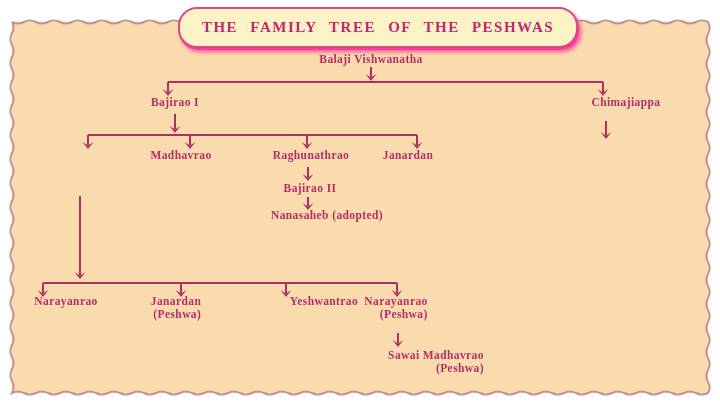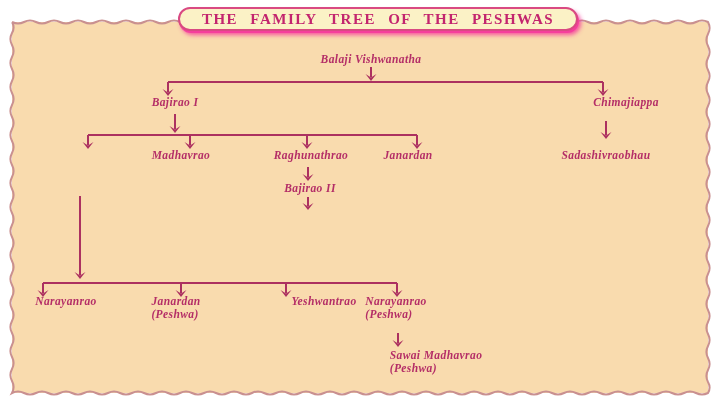--- a/index.html
+++ b/index.html
@@ -19,21 +19,21 @@
   }
   .overlay-svg {
     position: absolute;
     left: 0; top: 0;
     width: 720px; height: 404px;
     pointer-events: none;
   }
   .title-banner {
     position: absolute;
     left: 178px; top: 7px;
-    width: 400px; height: 24px;
+    width: 400px; height: 41px;
     background: #FBF2C6;
     border: 2px solid #D94A82;
     border-radius: 19px;
     box-shadow: 3px 4px 4px rgba(244, 57, 155, 0.85), 1px 2px 0 #F553A0;
     display: flex;
     align-items: center;
     justify-content: center;
     box-sizing: border-box;
   }
   .title-text {
@@ -45,23 +45,22 @@
     white-space: nowrap;
   }
   .node {
     position: absolute;
     transform: translateX(-50%);
     color: #B42E67;
     font-weight: bold;
     font-size: 11.5px;
     line-height: 13px;
     letter-spacing: 0.4px;
-    text-align: left;
+    text-align: right;
     white-space: pre-line;
-    font-style: italic;
   }
 </style>
 </head>
 <body>
 
 <div class="stage">
 
   <div class="panel"></div>
 
   <svg id="overlay-svg" class="overlay-svg" viewBox="0 0 720 404">
@@ -108,22 +107,22 @@
   <div class="title-banner">
     <span class="title-text">THE FAMILY TREE OF THE PESHWAS</span>
   </div>
 
   <div class="node" style="left:371px; top:53px;">Balaji Vishwanatha</div>
   <div class="node" style="left:175px; top:96px;">Bajirao I</div>
   <div class="node" style="left:626px; top:96px;">Chimajiappa</div>
   <div class="node" style="left:181px; top:149px;">Madhavrao</div>
   <div class="node" style="left:311px; top:149px;">Raghunathrao</div>
   <div class="node" style="left:408px; top:149px;">Janardan</div>
-  <div class="node" style="left:606px; top:149px;">Sadashivraobhau</div>
   <div class="node" style="left:310px; top:182px;">Bajirao II</div>
+  <div class="node" style="left:327px; top:209px;">Nanasaheb (adopted)</div>
   <div class="node" style="left:66px;  top:295px;">Narayanrao</div>
   <div class="node" style="left:176px; top:295px;">Janardan
 (Peshwa)</div>
   <div class="node" style="left:284px; top:295px;margin-left:40px;">Yeshwantrao</div>
   <div class="node" style="left:396px; top:295px;">Narayanrao
 (Peshwa)</div>
   <div class="node" style="left:393px; top:349px;margin-left:43px;">Sawai Madhavrao
 (Peshwa)</div>
 
 </div>

